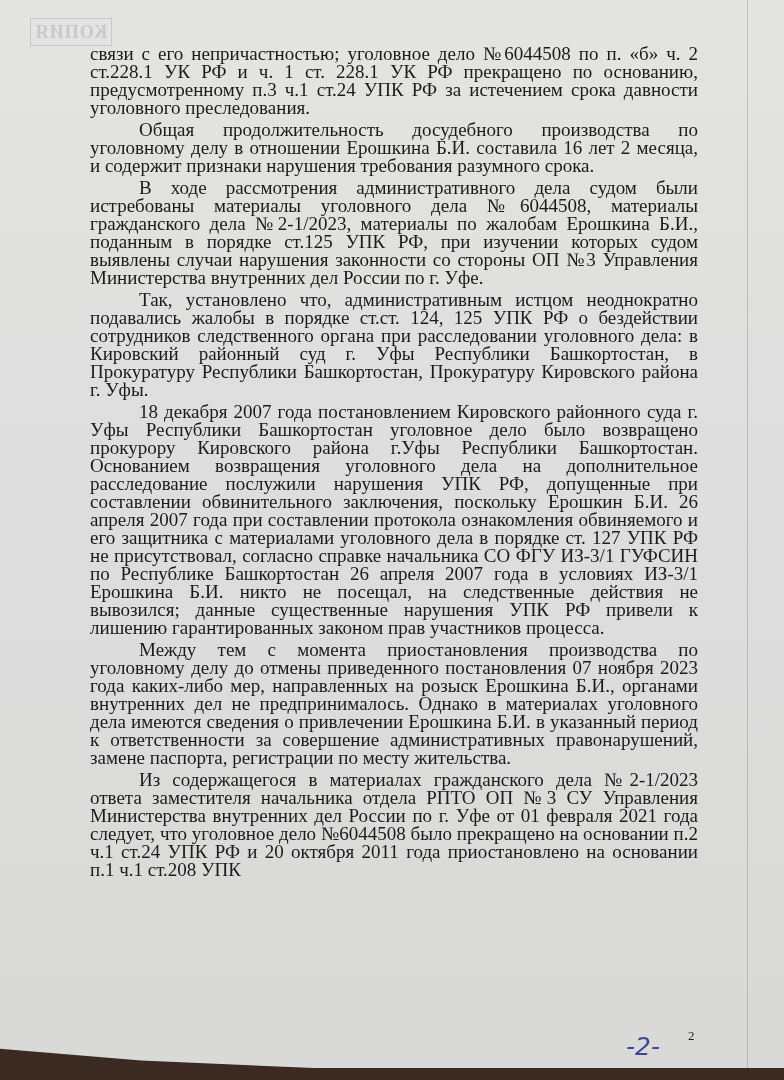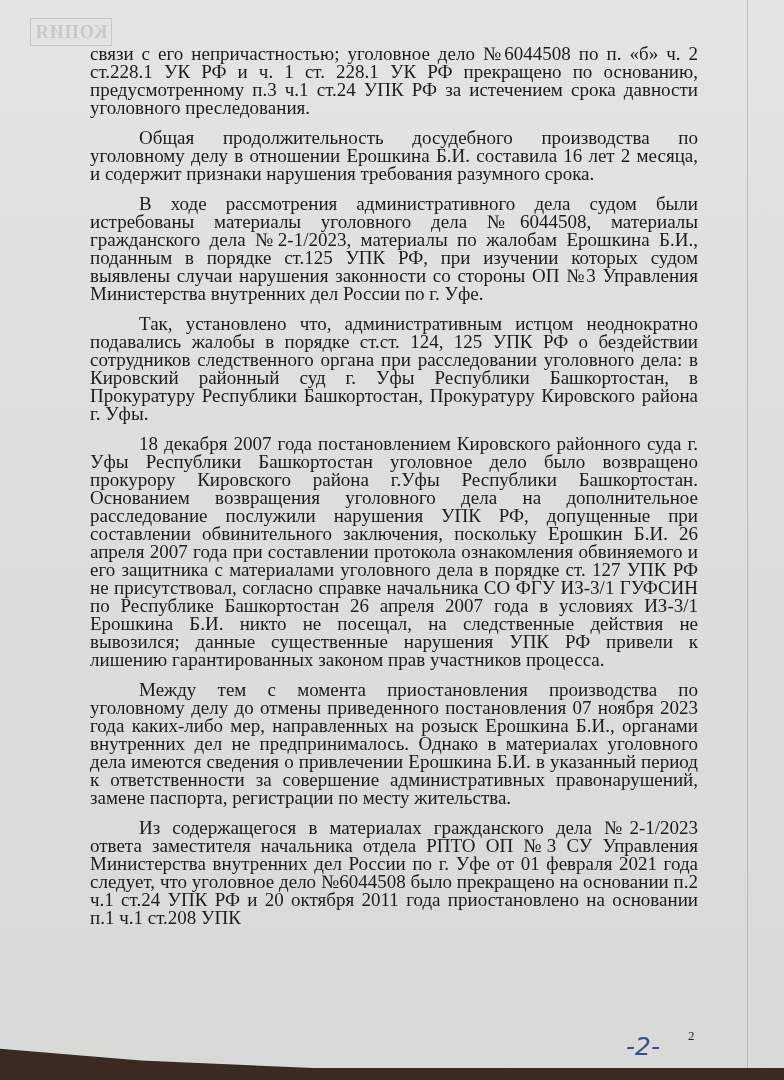--- a/index.html
+++ b/index.html
@@ -28,21 +28,21 @@
     font-size: 18px; font-weight: bold; letter-spacing: 1px;
     display: flex; align-items: center; justify-content: center;
     transform: scaleX(-1);
   }
   .text {
     position: absolute; left: 90px; top: 45px; width: 608px;
     font-size: 19px; line-height: 18px; color: #1b1b1b;
     text-align: justify;
   }
   .text p { margin: 0; text-indent: 0; }
-  .text p.indent { text-indent: 49px; margin-top: 12px; }
+  .text p.indent { text-indent: 49px; margin-top: 4px; }
   .page-num {
     position: absolute; left: 688px; top: 1028px;
     font-size: 13px; color: #222;
   }
   .handwritten {
     position: absolute; left: 626px; top: 1032px;
     font-family: "DejaVu Sans", sans-serif; font-size: 25px;
     color: #3b46a0; font-style: italic;
   }
 </style>

